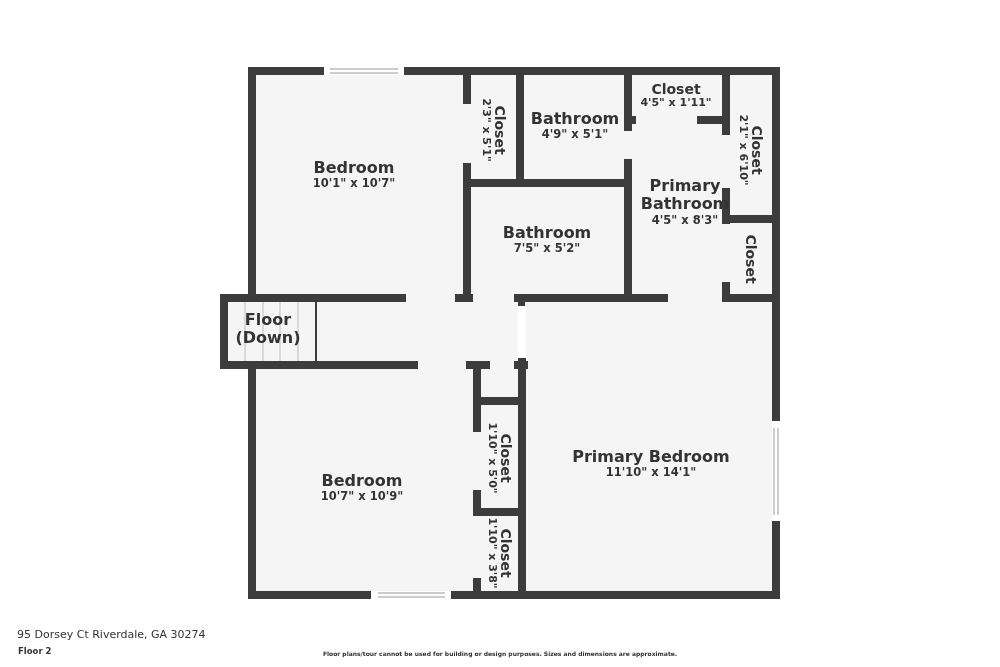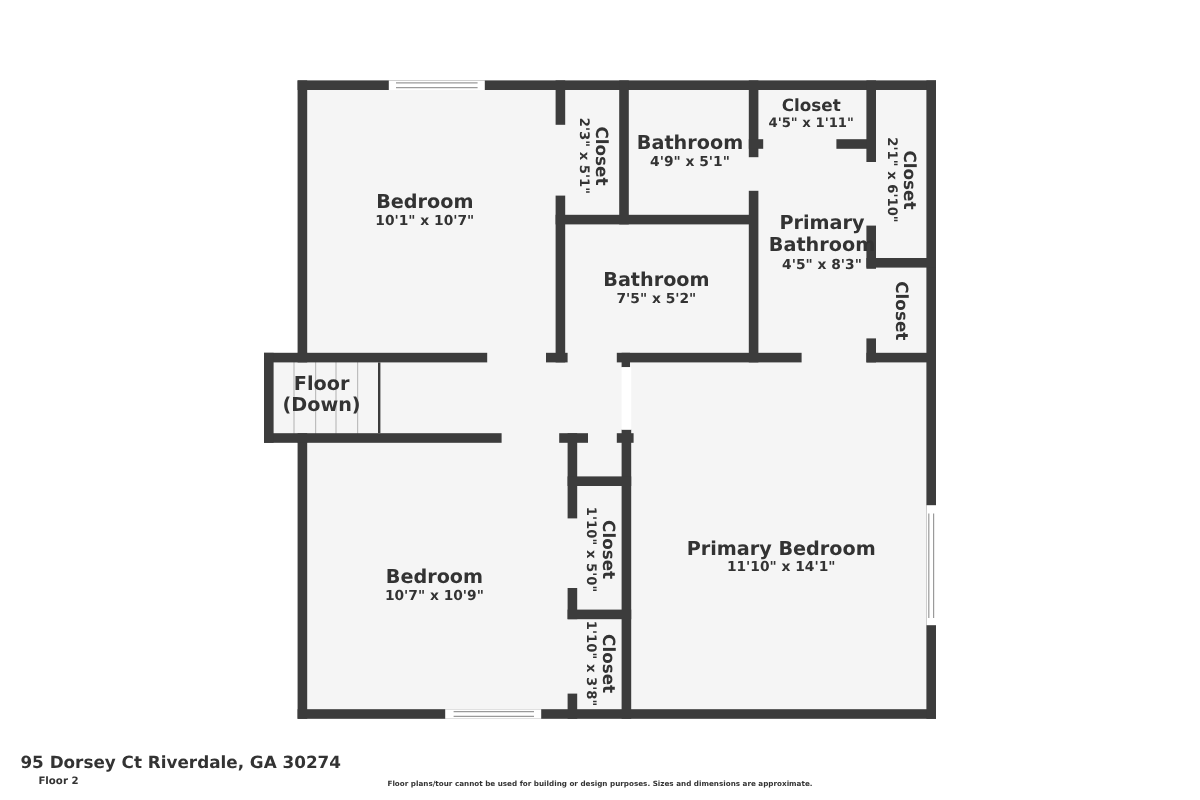--- a/index.html
+++ b/index.html
@@ -14,22 +14,22 @@
   .stair-line { stroke: #bdbdbd; stroke-width: 1; }
 
   .room-label { position: absolute; text-align: center; white-space: nowrap; line-height: 1.15; }
   .room-label .name { font-weight: bold; font-size: 16px; color: #333333; display: block; }
   .room-label .dim { font-weight: bold; font-size: 11.5px; color: #333333; display: block; }
   .room-label.small .name { font-size: 14px; }
   .room-label.small .dim { font-size: 11px; }
   .rot { transform: translate(-50%, -50%) rotate(90deg); }
   .ctr { transform: translate(-50%, -50%); }
 
-  .footer-address { position: absolute; left: 17px; top: 628px; font-size: 14px; font-weight: bold; color: #333333; }
-  .footer-floor { position: absolute; left: 32px; top: 646px; font-size: 8.5px; font-weight: bold; color: #333333; }
+  .footer-address { position: absolute; left: 17px; top: 628px; font-size: 11px; font-weight: normal; color: #333333; }
+  .footer-floor { position: absolute; left: 18px; top: 646px; font-size: 8.5px; font-weight: bold; color: #333333; }
   .footer-disclaimer { position: absolute; left: 500px; top: 650px; transform: translateX(-50%); font-size: 6px; font-weight: bold; color: #333333; white-space: nowrap; }
 </style>
 </head>
 <body>
 
 <svg id="plan" viewBox="0 0 1000 667" xmlns="http://www.w3.org/2000/svg">
 
   <g>
     <rect class="floor" x="248" y="67" width="532" height="532"></rect>
     <rect class="floor" x="220" y="294" width="30" height="75"></rect>

